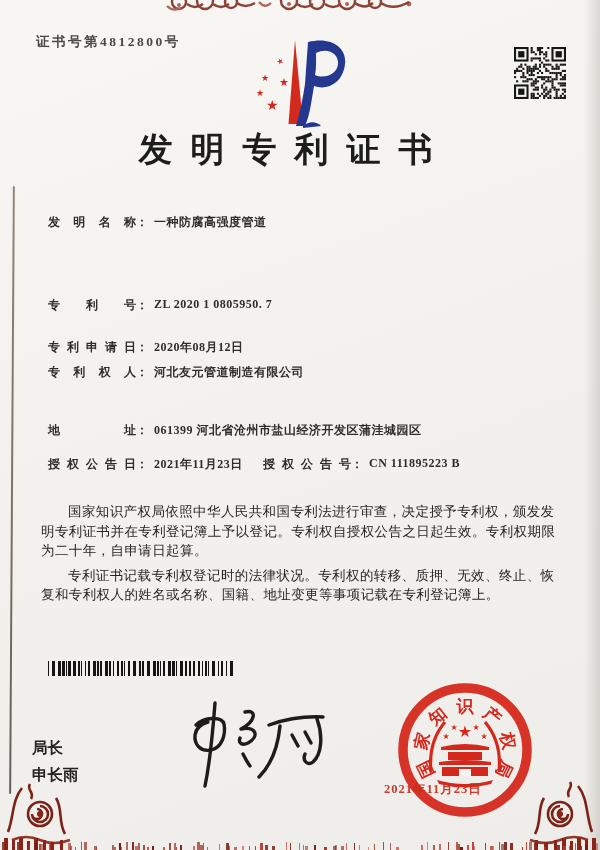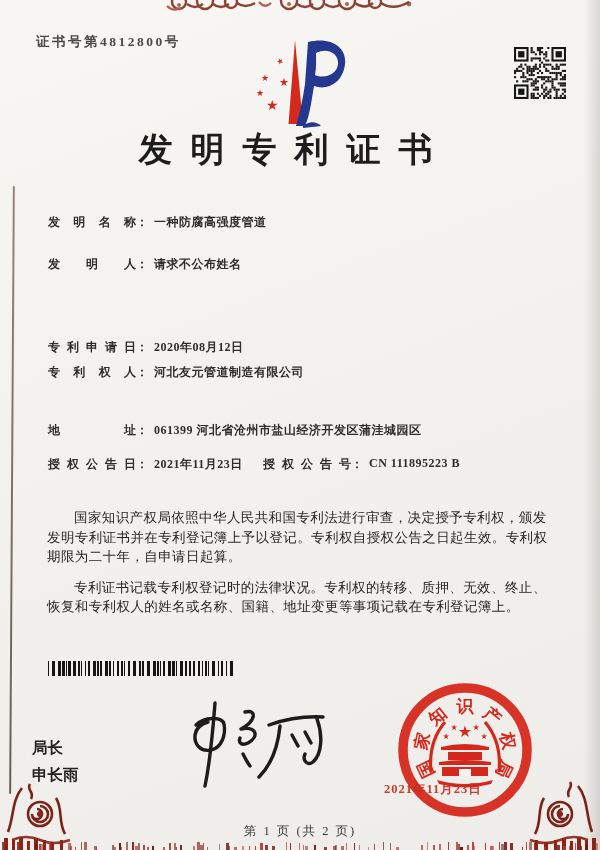--- a/index.html
+++ b/index.html
@@ -19,21 +19,21 @@
     letter-spacing:18px;padding-left:18px;box-sizing:border-box;color:#1d1d1d;}
   
   .frow{left:48px;height:20px;font-size:12px;font-weight:600;white-space:nowrap;text-decoration:underline;}
   .flabel{display:inline-block;width:88px;text-align:justify;text-align-last:justify;vertical-align:top;}
   .fcolon{display:inline-block;width:12px;vertical-align:top;}
   .fvalue{display:inline-block;margin-left:6px;vertical-align:top;letter-spacing:.5px;}
   .grant-group{position:absolute;left:215px;top:0;white-space:nowrap;}
   
   #body-text{left:36px;top:497px;width:528px;font-size:13.5px;line-height:19.5px;
     letter-spacing:.4px;color:#272624;}
-  #body-text p{margin:11px;text-indent:2em;}
+  #body-text p{margin:5px;text-indent:2em;}
   
   #signer{left:32px;top:718px;font-size:15.5px;font-weight:700;color:#222;line-height:27px;margin-top:16px;}
   #footer{left:0;top:823px;width:600px;text-align:center;font-size:12.5px;color:#3a3935;letter-spacing:2px;}
   #seal-date{left:384px;top:781px;width:160px;font-size:12.5px;letter-spacing:1px;
     color:rgba(196,46,30,.92);font-weight:700;}
   svg{display:block;}
 </style>
 </head>
 <body>
 
@@ -293,22 +293,22 @@
       <text x="13" y="43" font-size="9">★</text>
       <text x="28" y="26" font-size="8" transform="rotate(-25 32 22)">★</text>
     </g>
   </svg>
 
   <div class="abs" id="title">发明专利证书</div>
 
   <div class="abs frow" style="top:214px">
     <span class="flabel">发明名称</span><span class="fcolon">：</span><span class="fvalue">一种防腐高强度管道</span>
   </div>
-  <div class="abs frow" style="top:256px">
-    <span class="flabel">发明人</span><span class="fcolon">：</span><span class="fvalue">请求不公布姓名</span>
+  <div class="abs frow" style="top:297px">
+    <span class="flabel">专利号</span><span class="fcolon">：</span><span class="fvalue">ZL 2020 1 0805950. 7</span>
   </div>
   <div class="abs frow" style="top:339px">
     <span class="flabel">专利申请日</span><span class="fcolon">：</span><span class="fvalue">2020年08月12日</span>
   </div>
   <div class="abs frow" style="top:364px">
     <span class="flabel">专利权人</span><span class="fcolon">：</span><span class="fvalue">河北友元管道制造有限公司</span>
   </div>
   <div class="abs frow" style="top:422px">
     <span class="flabel">地址</span><span class="fcolon">：</span><span class="fvalue">061399 河北省沧州市盐山经济开发区蒲洼城园区</span>
   </div>
@@ -413,21 +413,20 @@
       <path d="M44,82 Q70,78 96,82 L96,85 L44,85 Z"></path>
       <rect x="47" y="87" width="46" height="9"></rect>
       <rect x="64" y="89" width="12" height="7" fill="#f3f2ee"></rect>
       <path d="M36,92 Q33,62 50,42" fill="none" stroke="#d5281c" stroke-width="3.2"></path>
       <path d="M104,92 Q107,62 90,42" fill="none" stroke="#d5281c" stroke-width="3.2"></path>
       <path d="M42,100 Q70,108 98,100 L96,104 Q70,111 44,104 Z"></path>
     </g>
   </svg>
   <div class="abs" id="seal-date">2021年11月23日</div>
 
-  <div class="abs" id="footer">第 1 页 (共 2 页)</div>
 
   <svg class="abs" style="left:0;top:782px" width="78" height="68" viewBox="0 0 78 68">
     <g stroke="#7b2318" fill="none" stroke-width="2.6">
       <circle cx="40" cy="32" r="12"></circle>
       <path d="M40,24 a8,8 0 1 1 -8,8 a5,5 0 1 0 5,-5"></path>
       <path d="M22,6 C12,18 14,34 8,50"></path>
       <path d="M56,16 C63,27 58,40 65,52"></path>
       <path d="M30,2 C26,8 35,10 31,17"></path>
       <path d="M12,58 Q26,52 40,58 Q54,64 70,58" stroke="#94382a"></path>
     </g>

